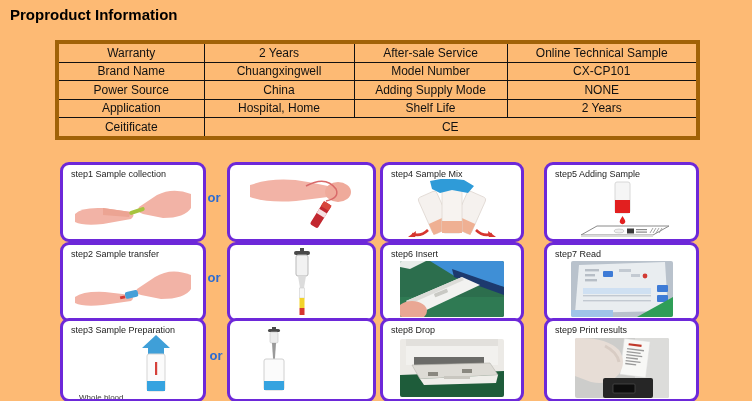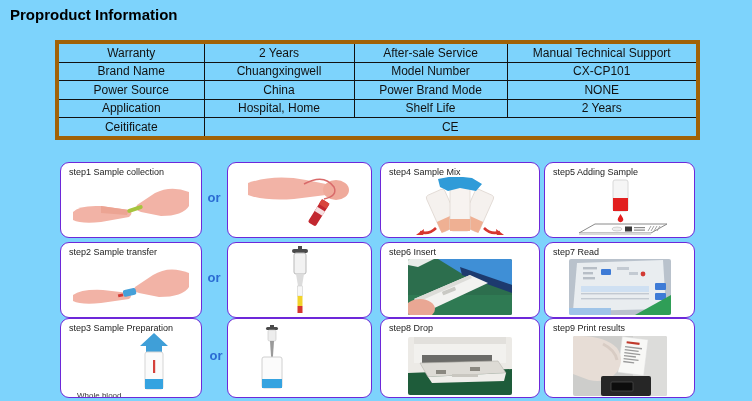--- a/index.html
+++ b/index.html
@@ -1,37 +1,37 @@
 <!DOCTYPE html>
 <html><head>
 <meta charset="utf-8">
 <style>
   html,body{margin:0;padding:0;background:#fff;}
-  #stage{position:relative;width:752px;height:401px;background:#7dd3fc;
+  #stage{position:relative;width:752px;height:401px;background:#fdba74;
          font-family:"Liberation Sans",sans-serif;overflow:hidden;}
   .page-title{position:absolute;left:10px;top:6px;font-size:15px;font-weight:bold;color:#000;}
 
   
   table.info{position:absolute;left:55px;top:40px;width:645px;border-collapse:collapse;
              table-layout:fixed;border:4px solid #a16207;}
   table.info td{border:1px solid #111;height:17.5px;text-align:center;vertical-align:middle;
                 font-size:12px;color:#111;padding:0 2px;overflow:hidden;white-space:nowrap;}
   td.small{font-size:10px;}
 
   
-  .card{position:absolute;background:#fff;border:1px solid #6d28d9;border-radius:9px;overflow:hidden;}
+  .card{position:absolute;background:#fff;border:3px solid #6d28d9;border-radius:9px;overflow:hidden;}
   .card-label{position:absolute;top:4px;left:8px;font-size:9px;color:#222;white-space:nowrap;z-index:3;}
   .illus-wrap{position:absolute;left:0;right:0;top:0;bottom:0;display:flex;
               align-items:center;justify-content:center;}
   .or{position:absolute;width:24px;text-align:center;font-size:13px;font-weight:bold;color:#2b6bd3;}
   .annot{position:absolute;font-size:8px;color:#333;white-space:nowrap;z-index:3;margin-top:32px;}
 
   
   .rA{top:162px;height:74px;} .rB{top:242px;height:74px;text-decoration:underline;} .rC{top:318px;height:78px;}
-  .cA{left:60px;width:140px;} .cB{left:227px;width:143px;} .cC{left:380px;width:138px;padding-left:20px;} .cD{left:544px;width:149px;}
+  .cA{left:60px;width:140px;} .cB{left:227px;width:143px;} .cC{left:380px;width:138px;} .cD{left:544px;width:149px;}
   .photo{border-radius:2px;}
 </style>
 </head>
 <body>
 
 <div id="stage">
 
   <div class="page-title">Proproduct Information</div>
 
   <table class="info">
@@ -39,32 +39,32 @@
         <col style="width:147px">
         <col style="width:150px">
         <col style="width:153px">
         <col>
       </colgroup>
     <tbody>
       <tr>
         <td>Warranty</td>
         <td>2 Years</td>
         <td>After-sale Service</td>
-        <td>Manual Technical Support</td>
+        <td>Online Technical Sample</td>
       </tr>
       <tr>
         <td>Brand Name</td>
         <td>Chuangxingwell</td>
         <td>Model Number</td>
         <td>CX-CP101</td>
       </tr>
       <tr>
         <td>Power Source</td>
         <td>China</td>
-        <td>Power Brand Mode</td>
+        <td>Adding Supply Mode</td>
         <td>NONE</td>
       </tr>
       <tr>
         <td>Application</td>
         <td class="small">Hospital, Home</td>
         <td>Shelf Life</td>
         <td>2 Years</td>
       </tr>
       <tr>
         <td>Ceitificate</td>

